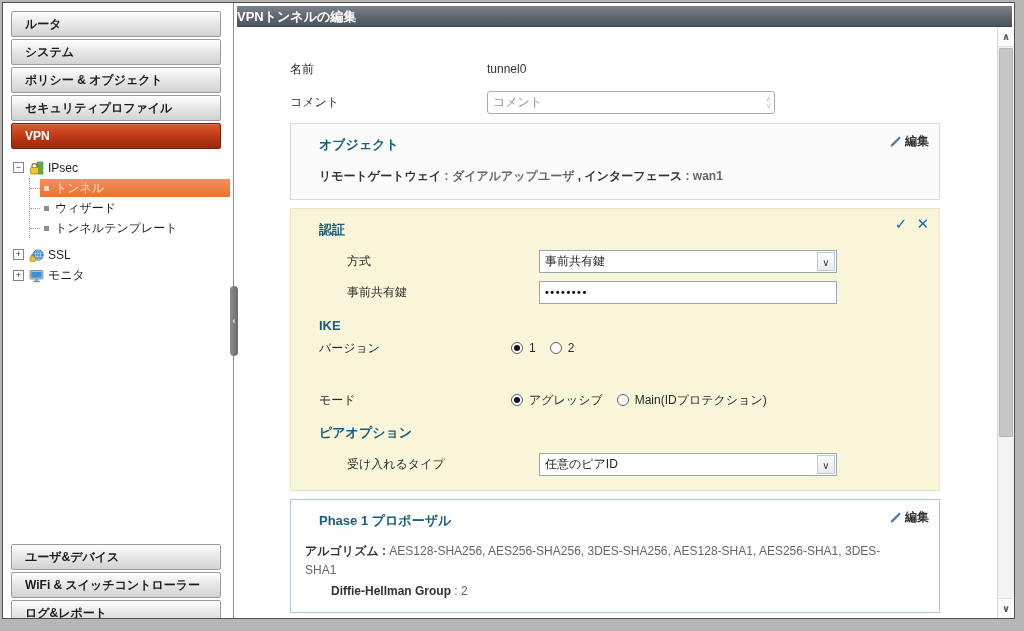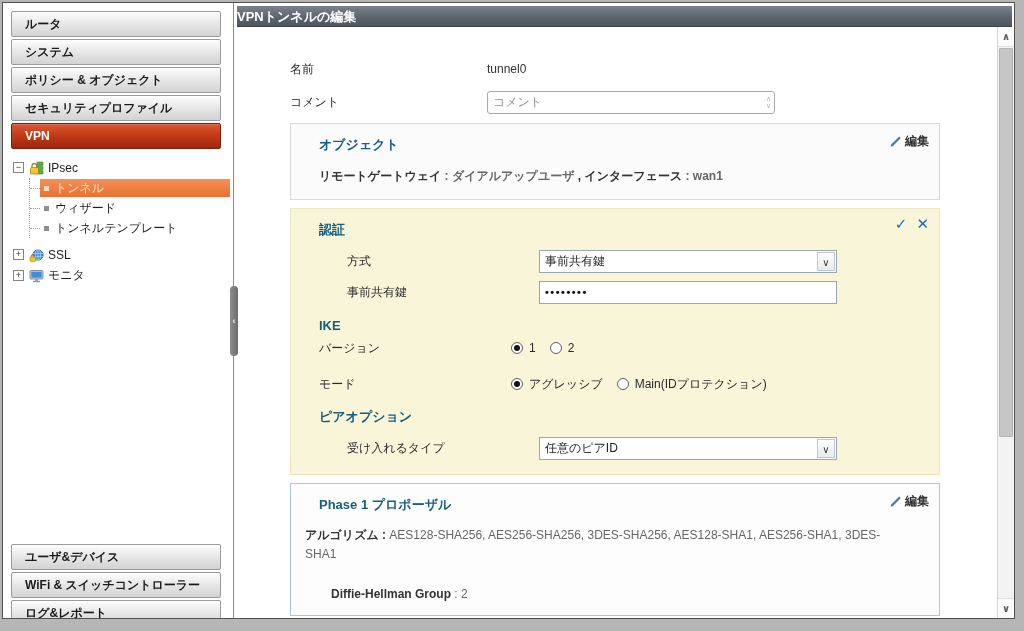--- a/index.html
+++ b/index.html
@@ -125,21 +125,21 @@
   .radio-row { display:flex; align-items:center; margin-top:5px; height:20px; }
   .radio {
     width:12px; height:12px; border:1px solid #5e5e5e; border-radius:50%;
     background:#fff; display:inline-flex; align-items:center; justify-content:center;
     cursor:pointer; flex:0 0 12px;
   }
   .radio.checked::after { content:''; width:6px; height:6px; border-radius:50%; background:#151515; }
   .radio-label { margin:0 14px 0 6px; color:#2a2a2a; }
   .algo-line { margin-top:12px; color:#666; line-height:19px; width:600px; }
   .algo-line b { color:#333; }
-  .dh-line { margin-top:23px; color:#666;padding-left:16px; }
+  .dh-line { margin-top:4px; color:#666;padding-left:16px; }
   .dh-line b { color:#333; }
   
   .scrollbar {
     position:absolute; right:0; top:24px; bottom:0; width:17px;
     background:#f3f3f3; border-left:1px solid #d4d4d4;
   }
   .sb-btn {
     position:absolute; left:0; right:0; height:20px; background:#fbfbfb;
     color:#5a5a5a; font-size:10px; font-weight:bold; text-align:center;
     line-height:20px; cursor:pointer;
@@ -301,21 +301,21 @@
           <div class="sec-subhead">IKE</div>
 
           <div class="radio-row">
             <span class="arow-label">バージョン</span>
             <span class="radio checked"></span>
             <span class="radio-label">1</span>
             <span class="radio"></span>
             <span class="radio-label">2</span>
           </div>
 
-          <div class="radio-row" style="margin-top:16px;">
+          <div class="radio-row" style="margin-top:32px;">
             <span class="arow-label">モード</span>
             <span class="radio checked"></span>
             <span class="radio-label">アグレッシブ</span>
             <span class="radio"></span>
             <span class="radio-label">Main(IDプロテクション)</span>
           </div>
 
           <div class="sec-subhead">ピアオプション</div>
 
           <div class="arow" style="margin-top:10px;">

